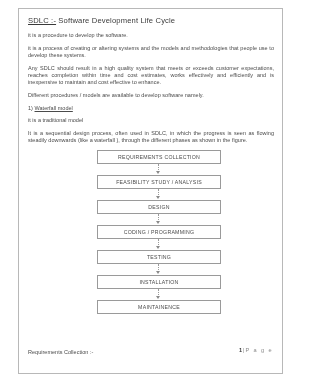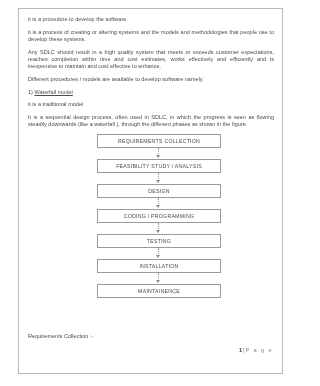--- a/index.html
+++ b/index.html
@@ -123,20 +123,21 @@
     color: #8a8a8a;
     padding: 0 1px;
   }
 </style>
 </head>
 <body>
 
 <div id="page">
   <div id="inner">
 
+    <div class="title"><span class="u">SDLC :-</span><span> Software Development Life Cycle</span></div>
 
     <p class="para nojust">it is a procedure to develop the software.</p>
     <p class="para">it is a process of creating or altering systems and the models and methodologies that people use to develop these systems.</p>
     <p class="para">Any SDLC should result in a high quality system that meets or exceeds customer expectations, reaches completion within time and cost estimates, works effectively and efficiently and is inexpensive to maintain and cost effective to enhance.</p>
     <p class="para nojust">Different procedures / models are available to develop software namely.</p>
 
     <p class="para nojust"><span>1)</span><span>&nbsp;</span><span class="ul">Waterfall model</span></p>
 
     <p class="para nojust">it is a traditional model</p>
     <p class="para">It is a sequential design process, often used in SDLC, in which the progress is seen as flowing steadily downwards (like a waterfall ), through the different phases as shown in the figure.</p>

